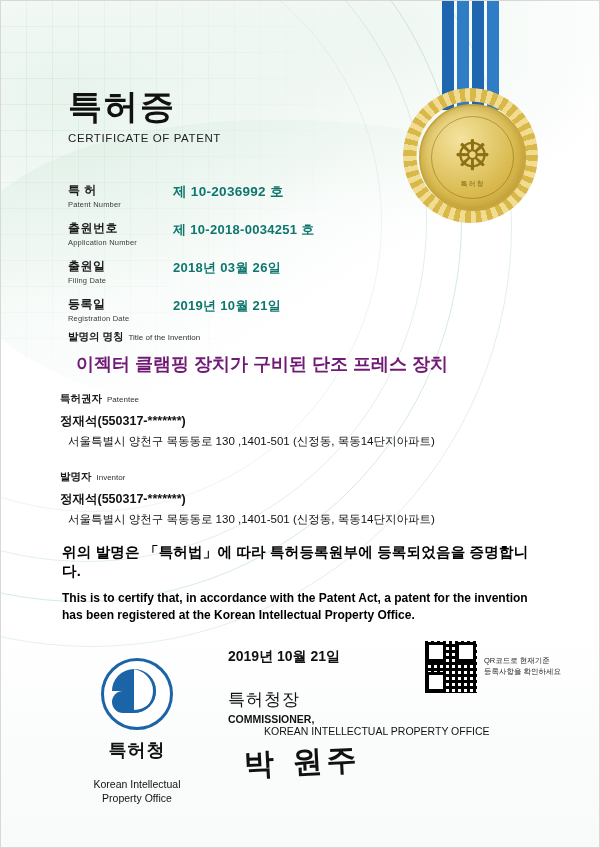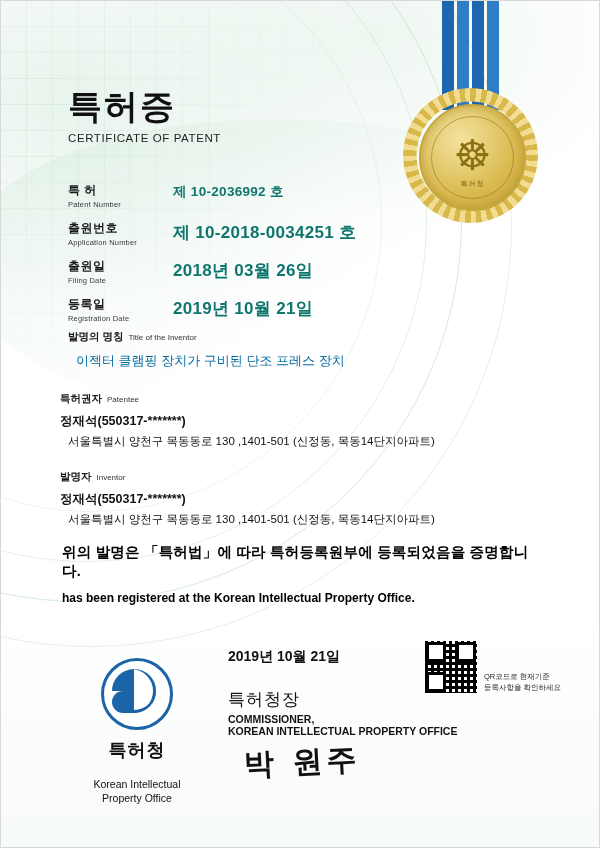--- a/index.html
+++ b/index.html
@@ -193,21 +193,21 @@
     margin-top: 1px;
     letter-spacing: 0.2px;
   }
   .field-value {
     font-size: 13.5px;
     font-weight: bold;
     color: #0f766e;
     padding-top: 1px;
     letter-spacing: 0.3px;
   }
-  .field-row.tight .field-value { font-size: 17px; }
+  .field-row.tight .field-value { font-size: 13px; }
 
   
   .invention {
     position: absolute;
     left: 68px;
     top: 330px;
     width: 470px;
   }
   .inline-label {
     font-size: 10.5px;
@@ -216,23 +216,23 @@
   }
   .inline-label .en {
     font-weight: normal;
     font-size: 8px;
     color: #333;
     margin-left: 5px;
   }
   .invention-title {
     margin-top: 8px;
     margin-left: 8px;
-    font-size: 13px;
-    font-weight: normal;
-    color: #0369a1;
+    font-size: 18px;
+    font-weight: bold;
+    color: #701a75;
   }
 
   .party {
     position: absolute;
     left: 60px;
     width: 470px;
   }
   .party.patentee { top: 392px; }
   .party.inventor { top: 470px; }
   .party .name {
@@ -292,22 +292,23 @@
     letter-spacing: 1px;
   }
   .commissioner .en1 {
     font-size: 10.5px;
     font-weight: bold;
     color: #111;
     margin-top: 2px;
   }
   .commissioner .en2 {
     font-size: 10.5px;
-    font-weight: bold;
-    color: #111;
+    font-weight: normal;
+    color: #111;
+    margin-left: 36px;
   }
   .signature {
     position: absolute;
     left: 244px;
     top: 742px;
     font-size: 30px;
     font-weight: bold;
     color: #111;
     letter-spacing: 4px;
     font-family: "DejaVu Sans", sans-serif;
@@ -369,21 +370,21 @@
     color: #111;
     line-height: 1.3;
   }
 
   
   .qr-block {
     position: absolute;
     left: 424px;
     top: 640px;
     display: flex;
-    align-items: flex-end;
+    align-items: flex-start;
   }
   .qr {
     width: 52px; height: 52px;
     background-color: #fff;
     background-image:
       linear-gradient(90deg, #000 50%, transparent 50%),
       linear-gradient(0deg, #000 50%, transparent 50%);
     background-size: 6px 6px, 6px 6px;
     border: 1px solid #fff;
     position: relative;
@@ -473,21 +474,21 @@
         <div class="label-ko">등록일</div>
         <div class="label-en">Registration Date</div>
       </div>
       <div class="field-value">2019년  10월  21일</div>
     </div>
 
   </div>
 
   <div class="invention">
     <div class="inline-label">
-      <span>발명의 명칭</span><span class="en">Title of the Inventor</span>
+      <span>발명의 명칭</span><span class="en">Title of the Invention</span>
     </div>
     <div class="invention-title">이젝터 클램핑 장치가 구비된 단조 프레스 장치</div>
   </div>
 
   <div class="party patentee">
     <div class="inline-label">
       <span>특허권자</span><span class="en">Patentee</span>
     </div>
     <div class="name">정재석(550317-*******)</div>
     <div class="addr">서울특별시 양천구 목동동로 130 ,1401-501 (신정동, 목동14단지아파트)</div>
@@ -497,20 +498,21 @@
     <div class="inline-label">
       <span>발명자</span><span class="en">Inventor</span>
     </div>
     <div class="name">정재석(550317-*******)</div>
     <div class="addr">서울특별시 양천구 목동동로 130 ,1401-501 (신정동, 목동14단지아파트)</div>
   </div>
 
   <div class="statement">
     <div class="ko">위의 발명은 「특허법」에 따라 특허등록원부에 등록되었음을 증명합니다.</div>
     <div class="en">
+      <div>This is to certify that, in accordance with the Patent Act, a patent for the invention</div>
       <div>has been registered at the Korean Intellectual Property Office.</div>
     </div>
   </div>
 
   <div class="issue-date">2019년 10월 21일</div>
 
   <div class="commissioner">
     <div class="ko">특허청장</div>
     <div class="en1">COMMISSIONER,</div>
     <div class="en2">KOREAN INTELLECTUAL PROPERTY OFFICE</div>

